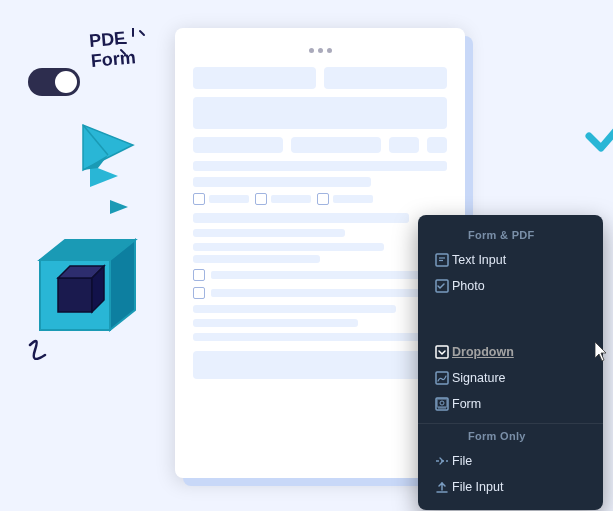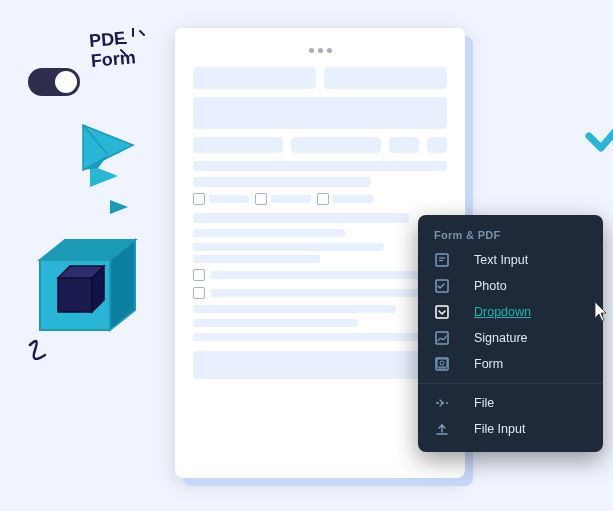--- a/index.html
+++ b/index.html
@@ -131,36 +131,38 @@
       z-index: 30;
       box-shadow: 0 8px 24px rgba(0,0,0,0.4);
     }
 
     .menu-section-label {
       font-size: 11px;
       font-weight: 600;
       color: #7a8fa8;
       padding: 0 16px 6px 16px;
       letter-spacing: 0.3px;
+      margin-left: 34px;
     }
 
     .menu-item {
       display: flex;
       align-items: center;
-      gap: 24px;
+      gap: 2px;
       padding: 5px 16px;
       color: #e0e8f5;
       font-size: 12.5px;
       cursor: pointer;
       position: relative;
     }
     .menu-item.dropdown-item {
-      color: #14b8a6;
-      font-weight: 400;
+      color: #a3a3a3;
+      font-weight: 700;
       text-decoration: underline;
+      margin-top: 40px;
     }
 
     .menu-icon {
       width: 16px;
       height: 16px;
       display: flex;
       align-items: center;
       justify-content: center;
       flex-shrink: 0;
     }
@@ -405,20 +407,21 @@
         <rect x="2" y="2" width="10" height="8" rx="0.5" fill="none" stroke="#7a9cc0" stroke-width="1"></rect>
         <circle cx="7" cy="6" r="2" fill="none" stroke="#7a9cc0" stroke-width="1"></circle>
         <line x1="3" y1="11" x2="11" y2="11" stroke="#7a9cc0" stroke-width="1"></line>
       </svg>
     </span>
     <span>Form</span>
   </div>
 
   <div class="menu-divider"></div>
 
+  <div class="menu-section-label">Form Only</div>
 
   <div class="menu-item">
     <span class="menu-icon">
       <svg width="14" height="14" viewBox="0 0 14 14">
         <line x1="1" y1="7" x2="13" y2="7" stroke="#7a9cc0" stroke-width="1.5" stroke-dasharray="3,2"></line>
         <polyline points="5,4 8,7 5,10" fill="none" stroke="#7a9cc0" stroke-width="1.3" stroke-linecap="round"></polyline>
       </svg>
     </span>
     <span>File</span>
   </div>

